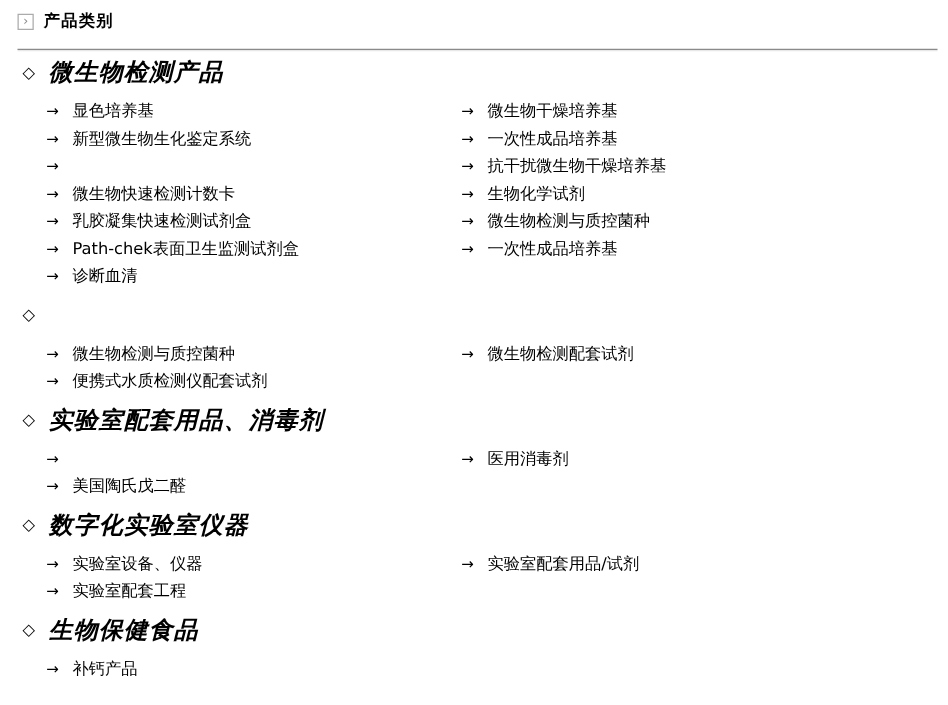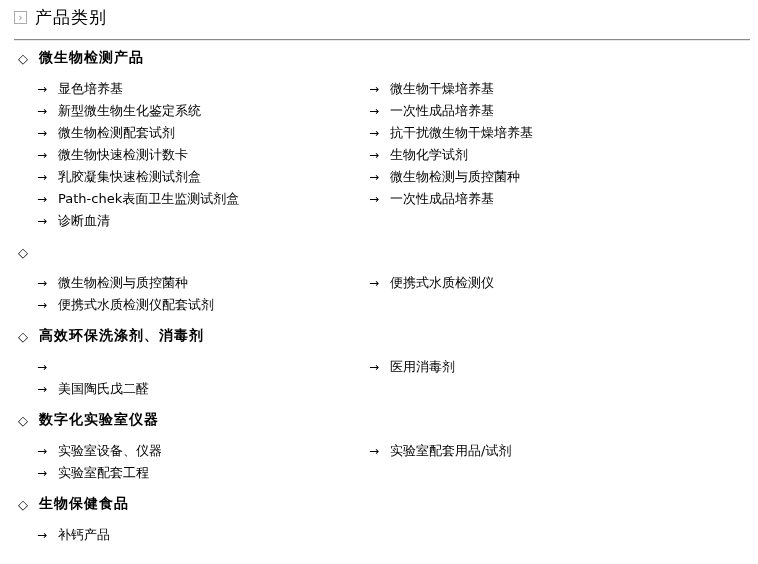--- a/index.html
+++ b/index.html
@@ -27,22 +27,22 @@
     height: 13px;
     border: 1px solid #ababab;
     color: #8a8a8a;
     font-size: 10px;
     line-height: 11px;
     text-align: center;
     flex: 0 0 auto;
   }
   .page-title {
     margin: 0;
-    font-size: 17px;
-    font-weight: normal;
+    font-size: 13px;
+    font-weight: bold;
     letter-spacing: 1px;
   }
   hr.divider {
     border: none;
     border-top: 1px solid #8a8a8a;
     border-bottom: 1px solid #e8e8e8;
     height: 0;
     margin: 13px 0 6px 0;
   }
   section.cat { margin: 0; }
@@ -52,24 +52,25 @@
     height: 22px;
     padding-left: 4px;
     margin-bottom: 9px;
   }
   .diamond {
     font-size: 13px;
     line-height: 13px;
     margin-right: 11px;
   }
   .cat-title {
-    font-size: 14px;
+    font-size: 19px;
     font-weight: bold;
     letter-spacing: 1px;
     cursor: pointer;
+    font-style: italic;
   }
   .cols {
     display: flex;
     margin-bottom: 9px;
   }
   ul.col {
     list-style: none;
     margin: 0;
     padding: 0 0 0 23px;
   }
@@ -110,94 +111,93 @@
             <li class="item">
               <span class="arrow">→</span>
               <span class="item-label">显色培养基</span>
             </li>
             <li class="item">
               <span class="arrow">→</span>
               <span class="item-label">新型微生物生化鉴定系统</span>
             </li>
             <li class="item">
               <span class="arrow">→</span>
+            </li>
+            <li class="item">
+              <span class="arrow">→</span>
+              <span class="item-label">微生物快速检测计数卡</span>
+            </li>
+            <li class="item">
+              <span class="arrow">→</span>
+              <span class="item-label">乳胶凝集快速检测试剂盒</span>
+            </li>
+            <li class="item">
+              <span class="arrow">→</span>
+              <span class="item-label">Path-chek表面卫生监测试剂盒</span>
+            </li>
+            <li class="item">
+              <span class="arrow">→</span>
+              <span class="item-label">诊断血清</span>
+            </li>
+          </ul>
+          <ul class="col right">
+            <li class="item">
+              <span class="arrow">→</span>
+              <span class="item-label">微生物干燥培养基</span>
+            </li>
+            <li class="item">
+              <span class="arrow">→</span>
+              <span class="item-label">一次性成品培养基</span>
+            </li>
+            <li class="item">
+              <span class="arrow">→</span>
+              <span class="item-label">抗干扰微生物干燥培养基</span>
+            </li>
+            <li class="item">
+              <span class="arrow">→</span>
+              <span class="item-label">生物化学试剂</span>
+            </li>
+            <li class="item">
+              <span class="arrow">→</span>
+              <span class="item-label">微生物检测与质控菌种</span>
+            </li>
+            <li class="item">
+              <span class="arrow">→</span>
+              <span class="item-label">一次性成品培养基</span>
+            </li>
+          </ul>
+        </div>
+      </section>
+      <section class="cat">
+        <div class="cat-head">
+          <span class="diamond">◇</span>
+        </div>
+        <div class="cols">
+          <ul class="col left">
+            <li class="item">
+              <span class="arrow">→</span>
+              <span class="item-label">微生物检测与质控菌种</span>
+            </li>
+            <li class="item">
+              <span class="arrow">→</span>
+              <span class="item-label">便携式水质检测仪配套试剂</span>
+            </li>
+          </ul>
+          <ul class="col right">
+            <li class="item">
+              <span class="arrow">→</span>
               <span class="item-label">微生物检测配套试剂</span>
             </li>
-            <li class="item">
-              <span class="arrow">→</span>
-              <span class="item-label">微生物快速检测计数卡</span>
-            </li>
-            <li class="item">
-              <span class="arrow">→</span>
-              <span class="item-label">乳胶凝集快速检测试剂盒</span>
-            </li>
-            <li class="item">
-              <span class="arrow">→</span>
-              <span class="item-label">Path-chek表面卫生监测试剂盒</span>
-            </li>
-            <li class="item">
-              <span class="arrow">→</span>
-              <span class="item-label">诊断血清</span>
-            </li>
-          </ul>
-          <ul class="col right">
-            <li class="item">
-              <span class="arrow">→</span>
-              <span class="item-label">微生物干燥培养基</span>
-            </li>
-            <li class="item">
-              <span class="arrow">→</span>
-              <span class="item-label">一次性成品培养基</span>
-            </li>
-            <li class="item">
-              <span class="arrow">→</span>
-              <span class="item-label">抗干扰微生物干燥培养基</span>
-            </li>
-            <li class="item">
-              <span class="arrow">→</span>
-              <span class="item-label">生物化学试剂</span>
-            </li>
-            <li class="item">
-              <span class="arrow">→</span>
-              <span class="item-label">微生物检测与质控菌种</span>
-            </li>
-            <li class="item">
-              <span class="arrow">→</span>
-              <span class="item-label">一次性成品培养基</span>
-            </li>
-          </ul>
-        </div>
-      </section>
-      <section class="cat">
-        <div class="cat-head">
-          <span class="diamond">◇</span>
-        </div>
-        <div class="cols">
-          <ul class="col left">
-            <li class="item">
-              <span class="arrow">→</span>
-              <span class="item-label">微生物检测与质控菌种</span>
-            </li>
-            <li class="item">
-              <span class="arrow">→</span>
-              <span class="item-label">便携式水质检测仪配套试剂</span>
-            </li>
-          </ul>
-          <ul class="col right">
-            <li class="item">
-              <span class="arrow">→</span>
-              <span class="item-label">便携式水质检测仪</span>
-            </li>
-          </ul>
-        </div>
-      </section>
-      <section class="cat">
-        <div class="cat-head">
-          <span class="diamond">◇</span>
-          <span class="cat-title">高效环保洗涤剂、消毒剂</span>
+          </ul>
+        </div>
+      </section>
+      <section class="cat">
+        <div class="cat-head">
+          <span class="diamond">◇</span>
+          <span class="cat-title">实验室配套用品、消毒剂</span>
         </div>
         <div class="cols">
           <ul class="col left">
             <li class="item">
               <span class="arrow">→</span>
             </li>
             <li class="item">
               <span class="arrow">→</span>
               <span class="item-label">美国陶氏戊二醛</span>
             </li>

